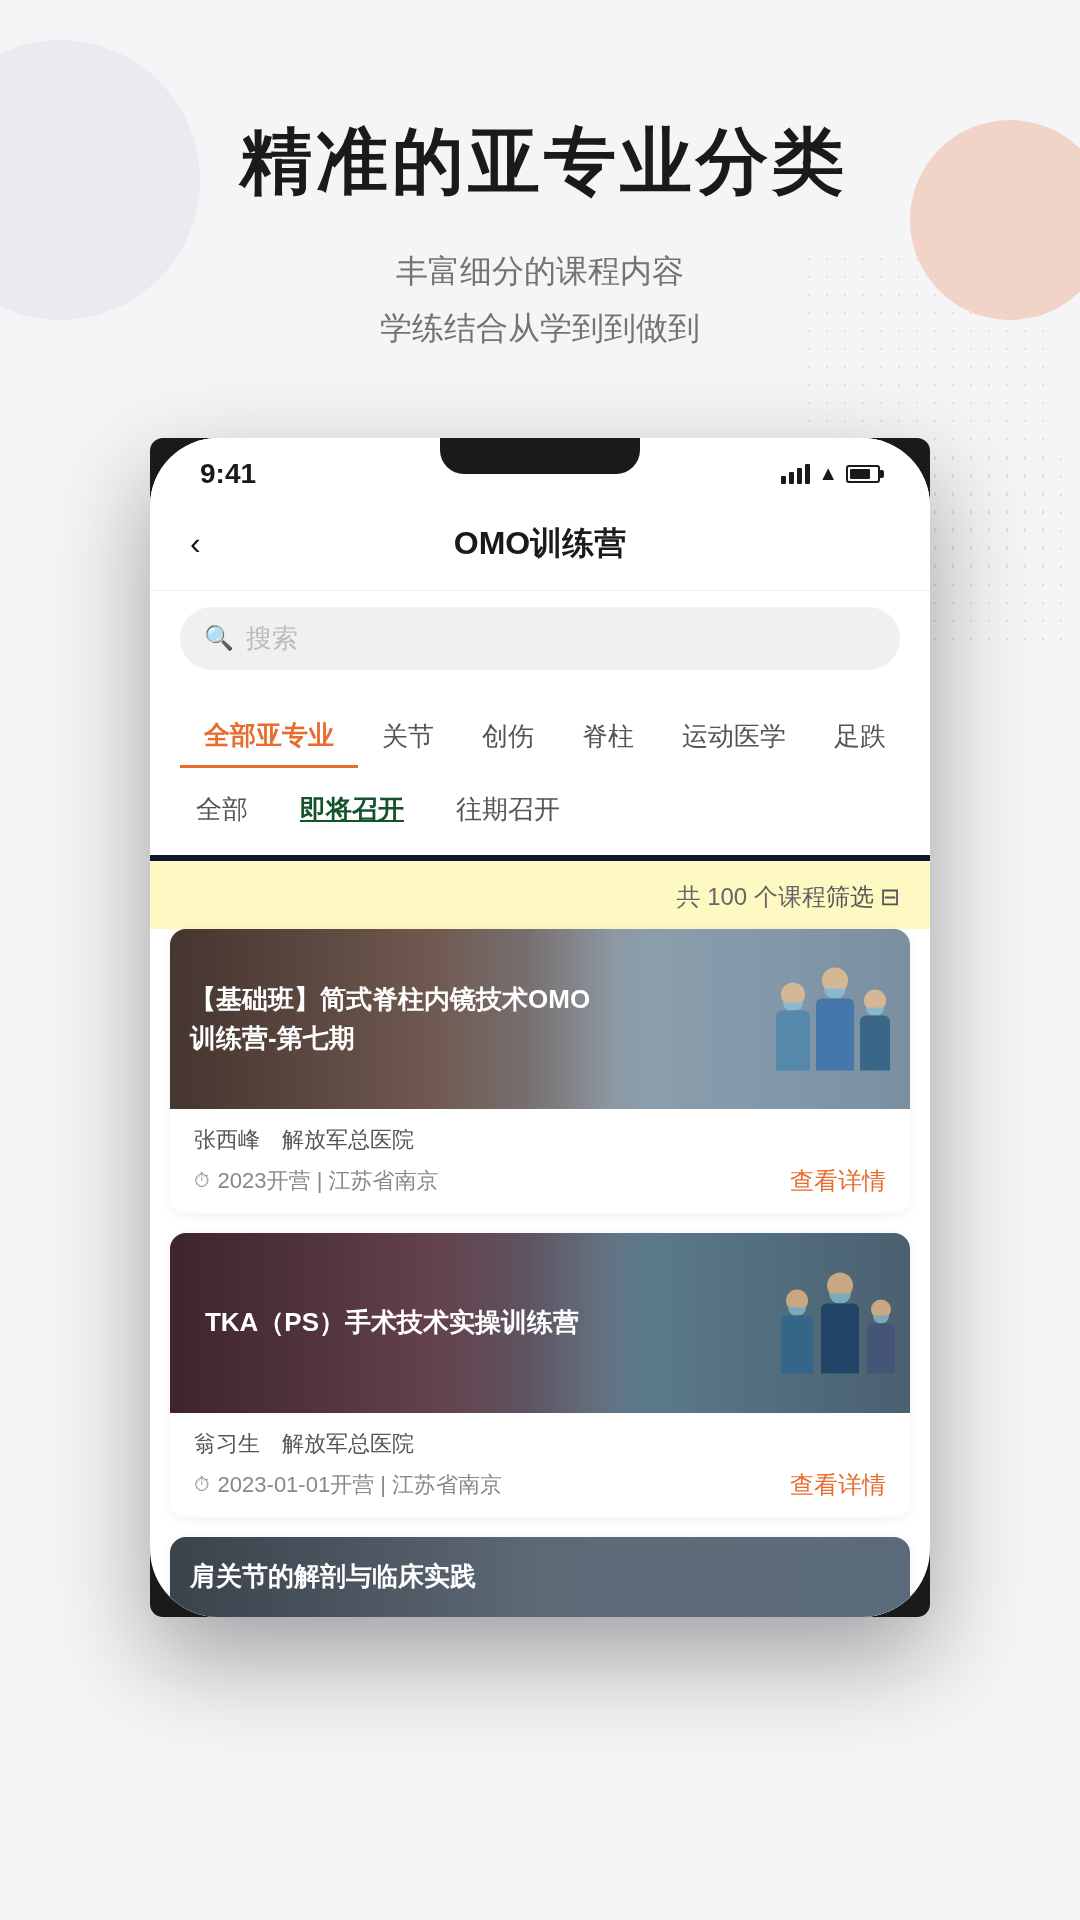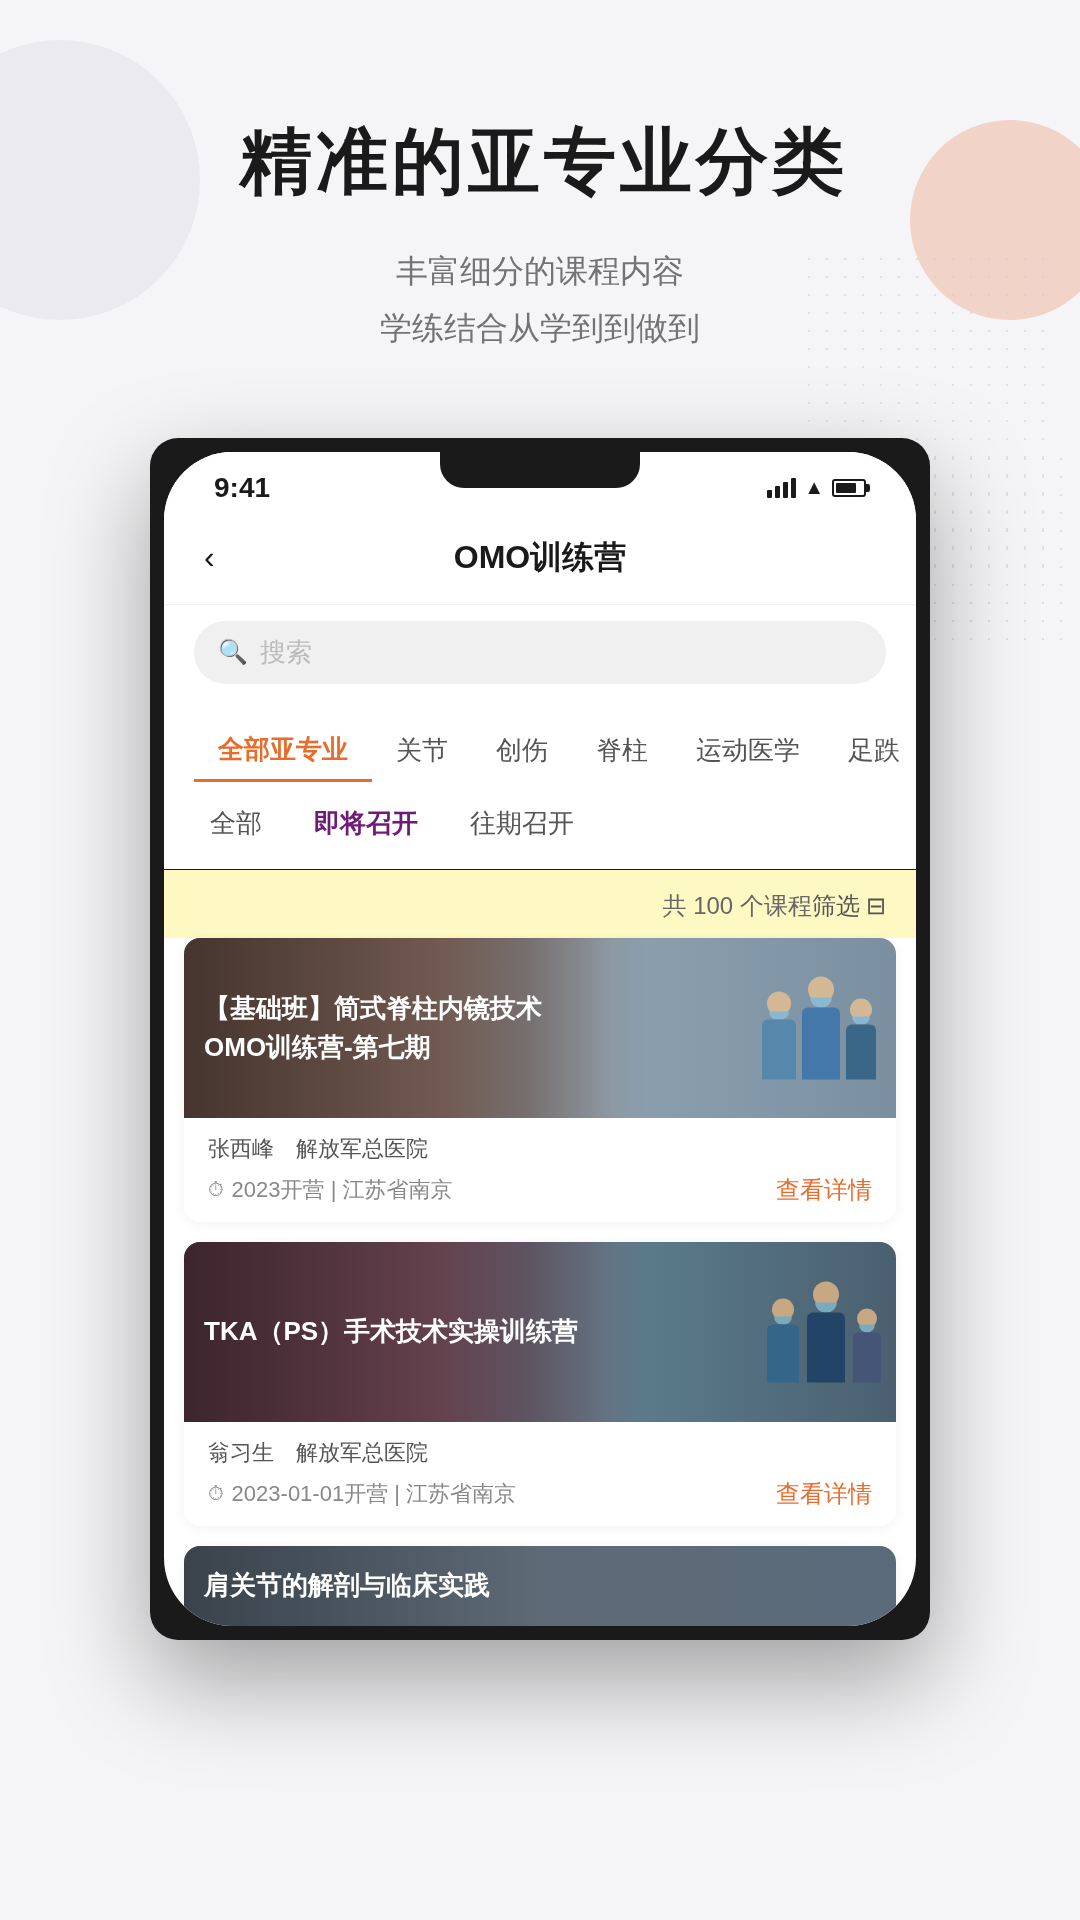--- a/index.html
+++ b/index.html
@@ -92,22 +92,21 @@
       position: relative;
       margin: 80px auto 0;
       width: 780px;
       z-index: 2;
     }
 
     .phone-frame {
       position: relative;
       width: 780px;
       background: #1a1a1a;
-      border-radius: 28px;
-      padding: 14px;
+      border-radius: 13px;
       box-shadow: 0 40px 100px rgba(0,0,0,0.35);
     }
 
     .phone-inner {
       background: #fff;
       border-radius: 68px;
       overflow: hidden;
       position: relative;
     }
 
@@ -270,33 +269,34 @@
       font-weight: 600;
     }
 
     
     .filter-tabs {
       background: #fff;
       padding: 16px 30px 20px;
       display: flex;
       gap: 20px;
       align-items: center;
-      border-bottom: 1px solid #0f172a;
+      border-bottom: 6px solid #0f172a;
     }
 
     .filter-tab {
       font-size: 26px;
       color: #555;
       cursor: pointer;
       padding: 8px 16px;
     }
 
     .filter-tab.active {
-      color: #701a75;
+      color: #14532d;
       font-weight: 700;
+      text-decoration: underline;
     }
 
     
     .count-row {
       display: flex;
       justify-content: flex-end;
       align-items: center;
       padding: 20px 30px 16px;
       background: #fef9c3;
     }
@@ -342,20 +342,21 @@
     .course-title-overlay {
       position: absolute;
       bottom: 0;
       left: 0;
       top: 0;
       width: 60%;
       padding: 20px;
       display: flex;
       align-items: center;
       background: linear-gradient(to right, rgba(0,0,0,0.5) 0%, rgba(0,0,0,0.2) 80%, transparent 100%);
+      justify-content: center;
     }
 
     .course-title-text {
       font-size: 26px;
       font-weight: 700;
       color: #fff;
       line-height: 1.5;
     }
 
     .course-meta {

